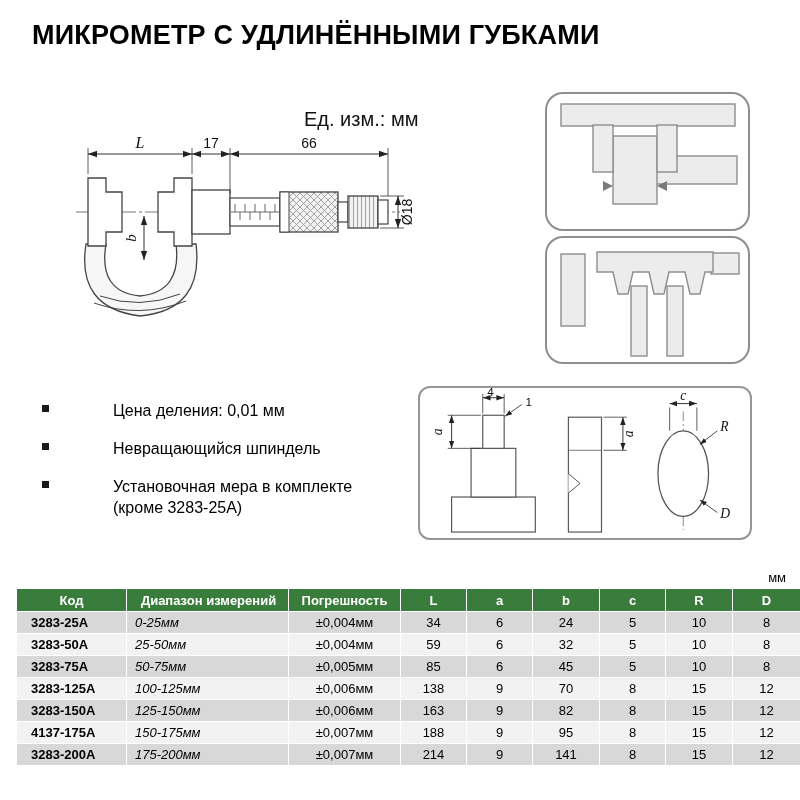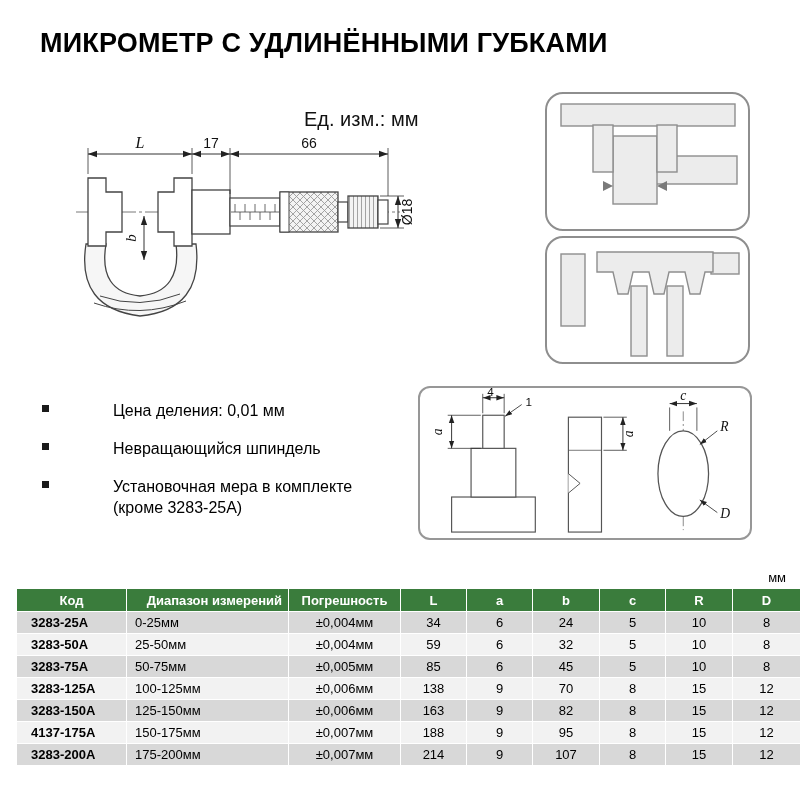--- a/index.html
+++ b/index.html
@@ -1,21 +1,21 @@
 <!DOCTYPE html>
 <html><head>
 <meta charset="utf-8">
 <style>
   html,body{margin:0;padding:0;}
   body{
     width:800px;height:800px;background:#ffffff;position:relative;overflow:hidden;
     font-family:"Liberation Sans", sans-serif;color:#000;
   }
   .title{
-    position:absolute;left:28px;top:16px;margin:12px;
+    position:absolute;left:28px;top:16px;margin:4px;
     font-size:27px;font-weight:bold;letter-spacing:.2px;color:#000;
   }
   .units-note{
     position:absolute;left:304px;top:108px;font-size:20px;color:#111;
   }
   .main-drawing{position:absolute;left:48px;top:130px;width:400px;height:212px;}
   .illu-box{
     position:absolute;border:2px solid #8e8e8e;border-radius:18px;background:#fff;overflow:hidden;
   }
   .box1{left:545px;top:92px;width:201px;height:135px;}
@@ -31,27 +31,27 @@
   .feature .ftext{max-width:245px;}
   .mm-note{position:absolute;right:14px;top:570px;font-size:13px;color:#000;}
   table.spec{
     position:absolute;left:16px;top:588px;width:784px;
     border-collapse:collapse;table-layout:fixed;font-size:13px;
   }
   table.spec th{
     background:#3a7c3c;color:#fff;font-weight:bold;height:22px;
     border:1px solid #fff;text-align:center;padding:0 6px;overflow:hidden;white-space:nowrap;
   }
-  table.spec th.left{text-align:right;padding-left:8px;}
+  table.spec th.left{text-align:center;padding-left:8px;}
   table.spec td{
     height:21px;border:1px solid #fff;text-align:center;padding:0 6px;
     overflow:hidden;white-space:nowrap;
   }
   table.spec td.code{font-weight:bold;text-align:left;padding-left:14px;}
-  table.spec td.left{text-align:left;padding-left:8px;}
+  table.spec td.left{text-align:left;padding-left:8px;font-style:italic;}
   table.spec tbody tr:nth-child(odd){background:#d8d8d8;}
   table.spec tbody tr:nth-child(even){background:#f2f2f2;}
   .dimtxt{font-family:"Liberation Serif", serif;font-style:italic;}
   .numtxt{font-family:"Liberation Sans", sans-serif;}
 </style>
 </head>
 <body>
 
 <h1 class="title">МИКРОМЕТР С УДЛИНЁННЫМИ ГУБКАМИ</h1>
 
@@ -280,19 +280,19 @@
         <td>8</td>
         <td>15</td>
         <td>12</td>
       </tr>
       <tr>
         <td class="code">3283-200А</td>
         <td class="left">175-200мм</td>
         <td>±0,007мм</td>
         <td>214</td>
         <td>9</td>
-        <td>107</td>
+        <td>141</td>
         <td>8</td>
         <td>15</td>
         <td>12</td>
       </tr>
     </tbody>
 </table>
 
 </body></html>

